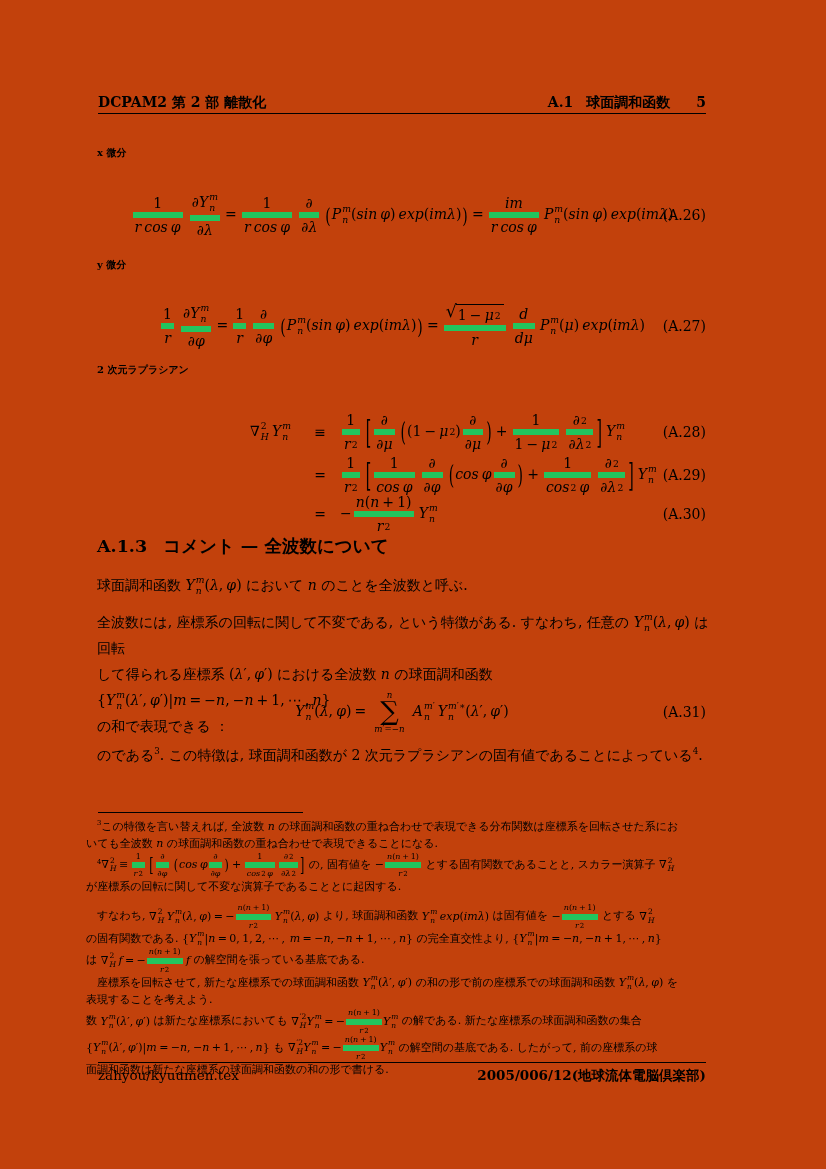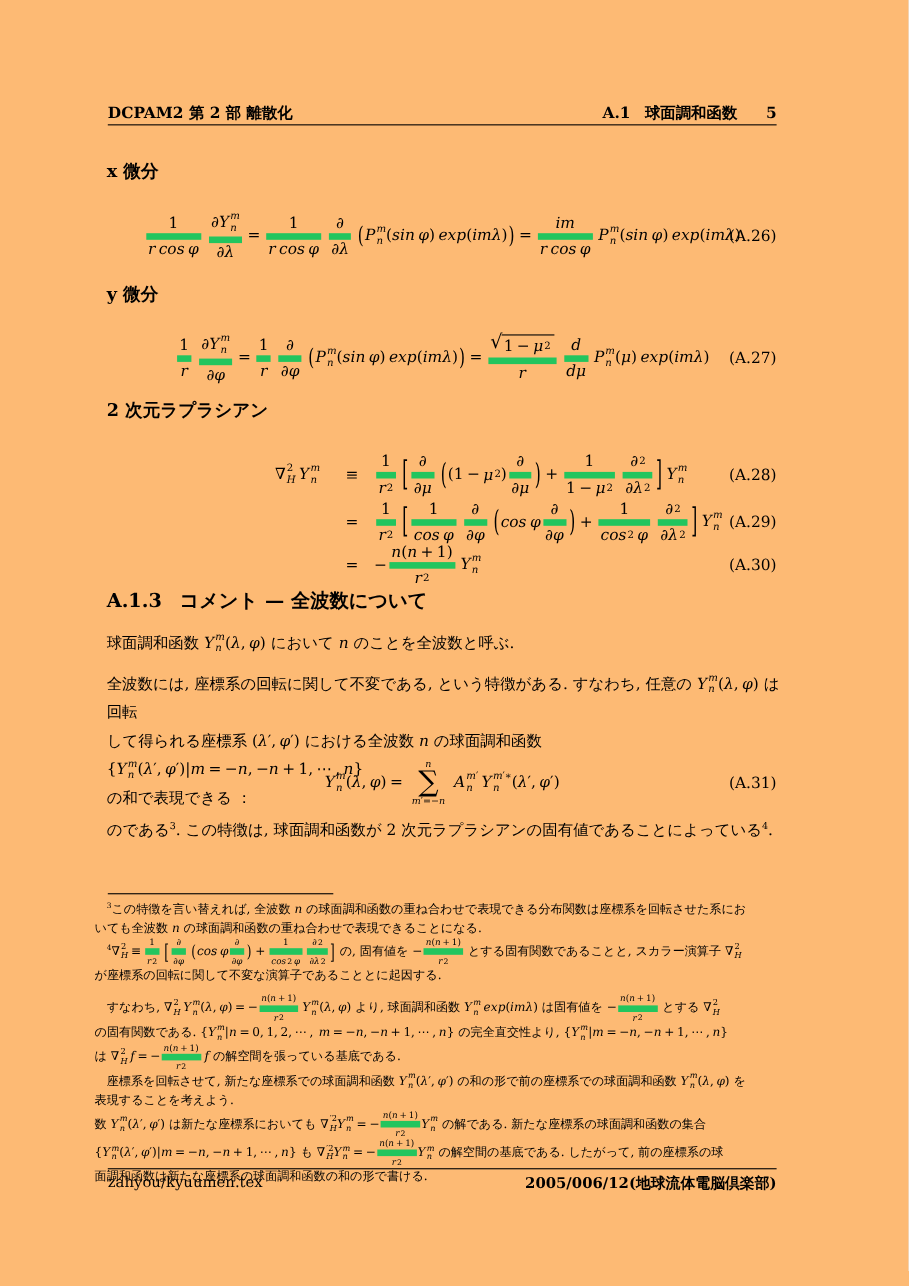--- a/index.html
+++ b/index.html
@@ -1,24 +1,24 @@
 <!DOCTYPE html>
 <html><head>
 <meta charset="utf-8">
 <style>
   html,body{margin:0;padding:0;background:#e8e8e8;}
-  .page{position:relative;width:826px;height:1169px;background:#fdba74;color:#000;
+  .page{position:relative;width:826px;height:1169px;background:#c2410c;color:#000;
         font-family:"DejaVu Serif","Liberation Serif",serif;overflow:hidden;}
   .rule{position:absolute;border-top:1px solid #000;height:0;}
   .hdr{position:absolute;top:94px;font-weight:bold;font-size:14px;white-space:nowrap;}
   .hdr-left{left:98px;}
   .hdr-right{right:120px;display:flex;align-items:baseline;}
   .hdr-right .sec-no{margin-right:13px;}
   .hdr-right .pgnum{margin-left:26px;}
-  .phead{position:absolute;left:97px;font-weight:bold;font-size:16px;white-space:nowrap;}
+  .phead{position:absolute;left:97px;font-weight:bold;font-size:10px;white-space:nowrap;}
   .s-head{position:absolute;left:97px;top:534px;font-weight:bold;font-size:17.5px;white-space:nowrap;}
   .s-head .no{margin-right:16px;}
   .para{position:absolute;left:97px;width:612px;font-size:14px;line-height:26px;}
   .eq{position:absolute;left:98px;width:608px;display:flex;align-items:center;justify-content:center;font-size:14px;}
   .eq .lbl,.elbl{position:absolute;right:0;top:50%;transform:translateY(-50%);font-size:14px;font-style:normal;}
   .earr{position:absolute;left:98px;top:410px;width:608px;font-size:14px;}
   .earow{position:relative;display:flex;align-items:center;}
   .elhs{margin-left:152px;width:58px;white-space:nowrap;}
   .erel{width:24px;text-align:center;}
   .erhs{margin-left:8px;white-space:nowrap;}

